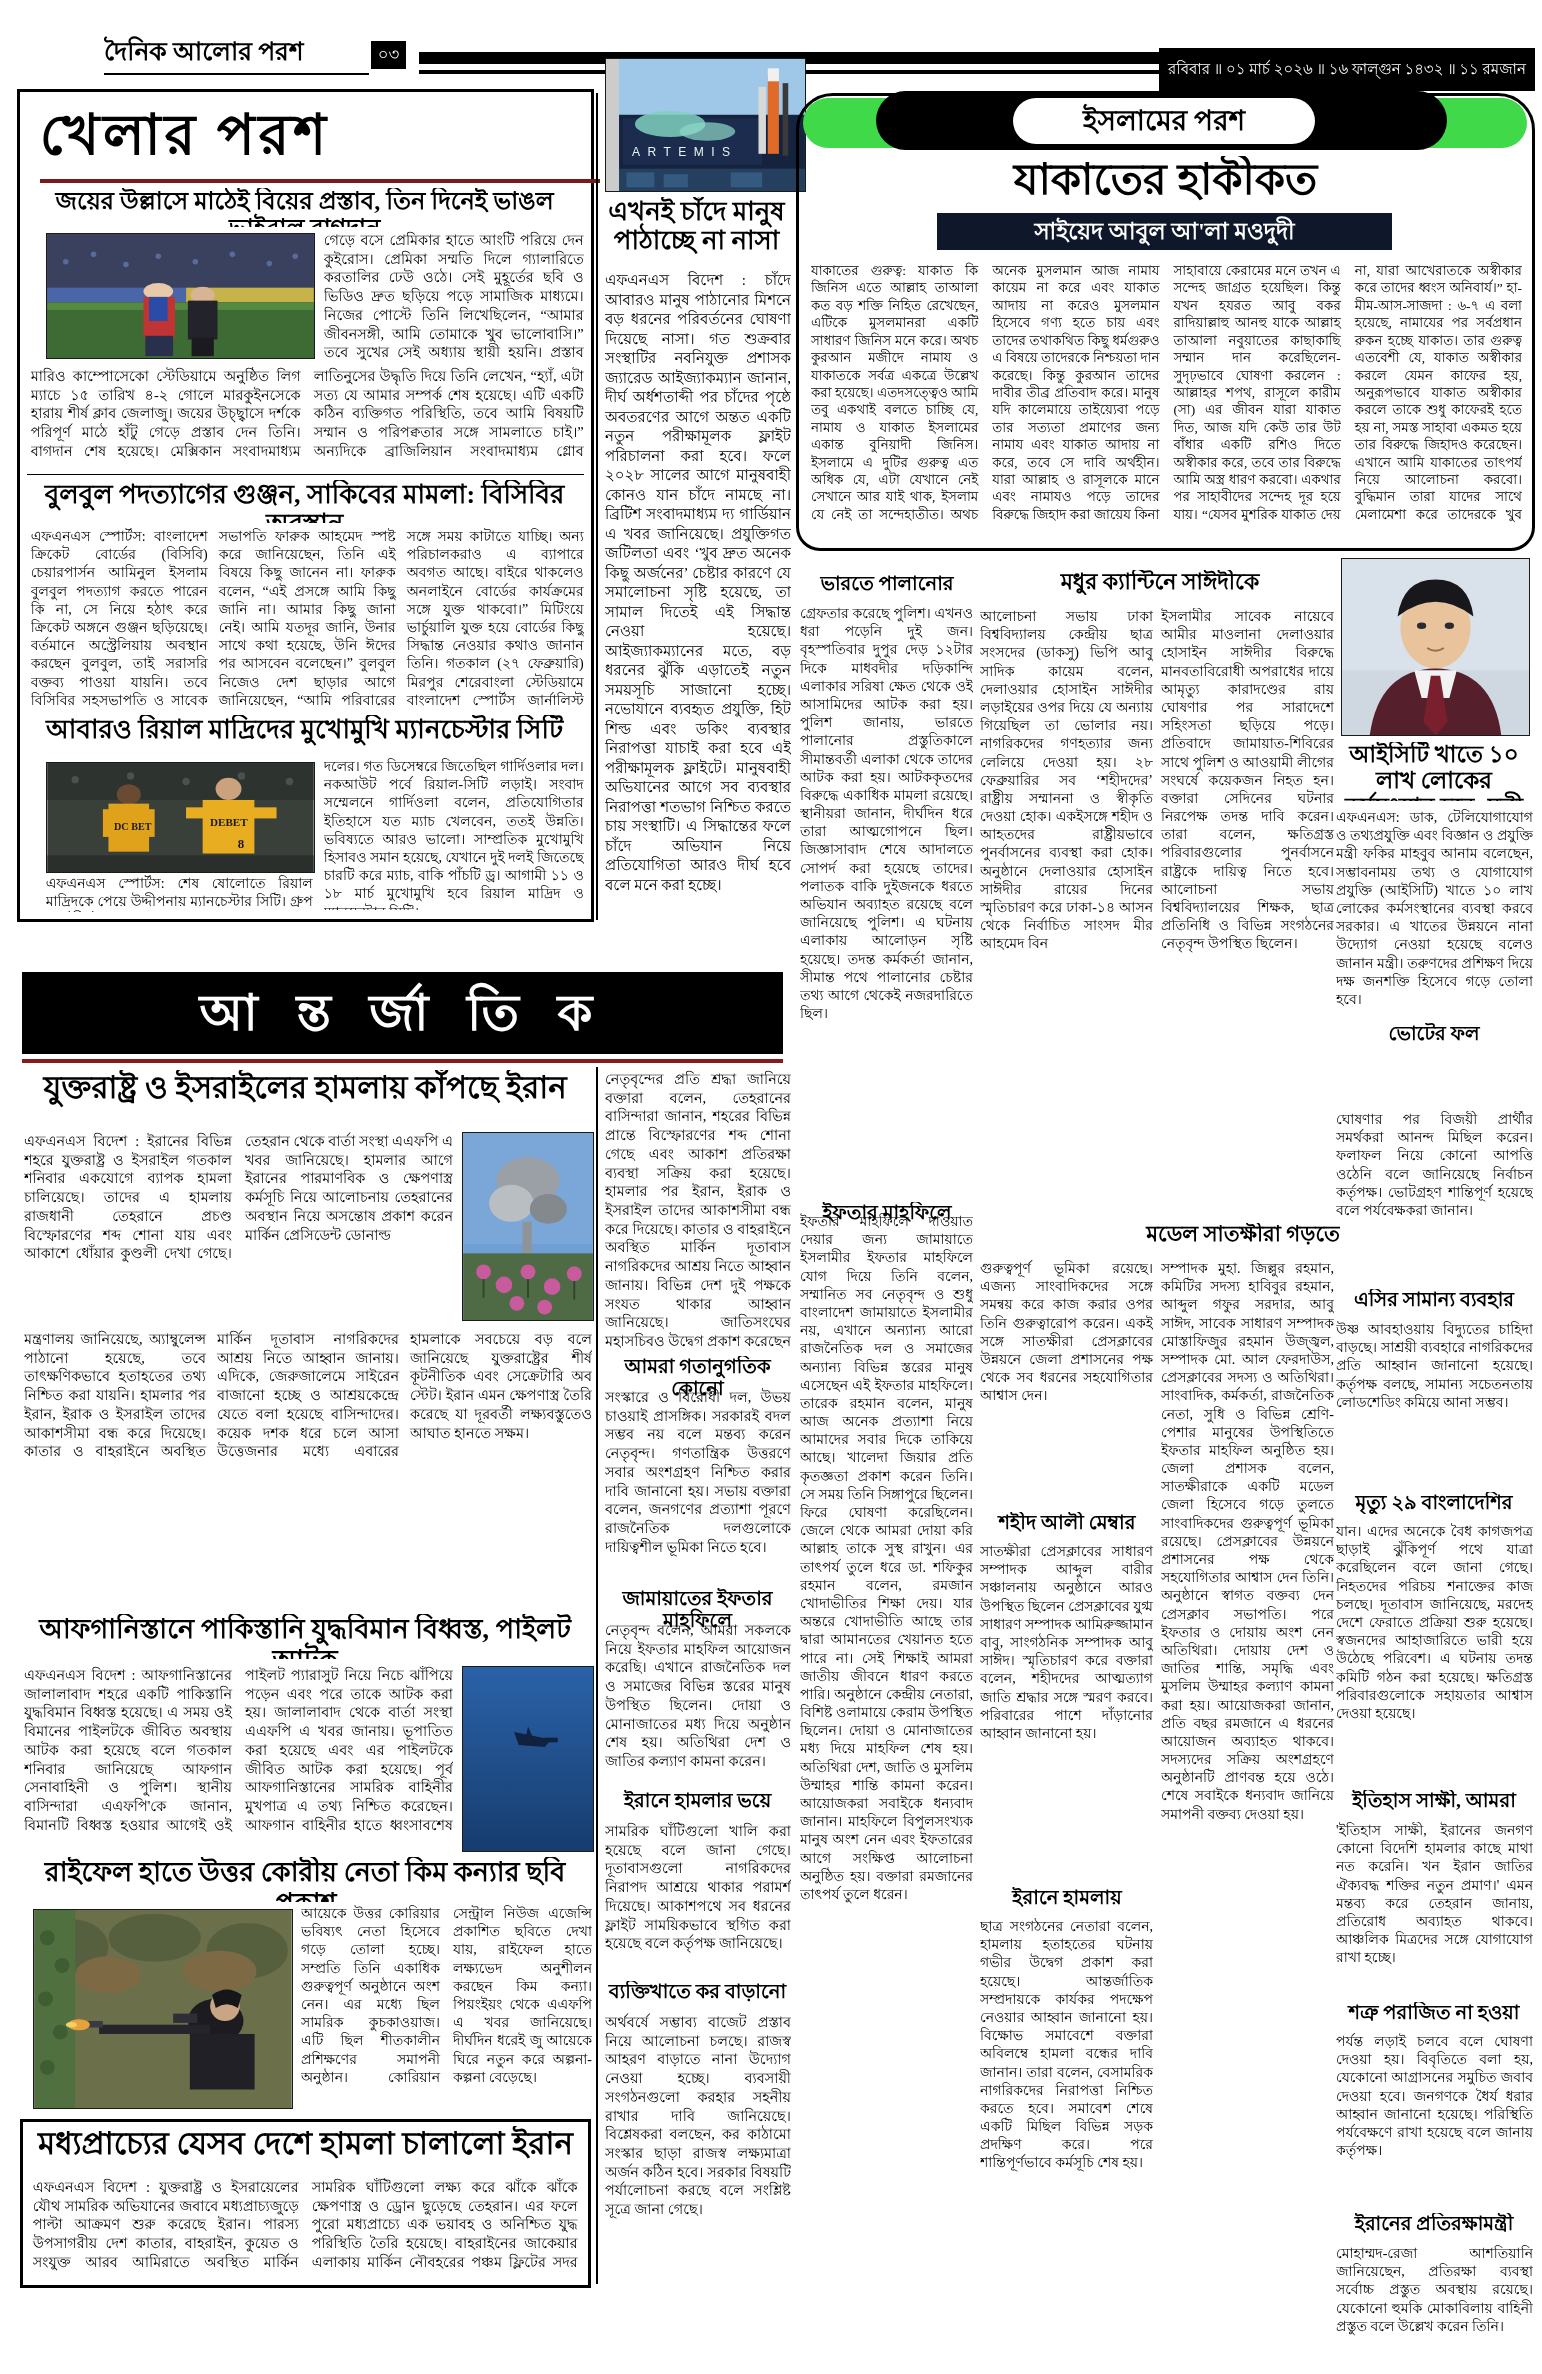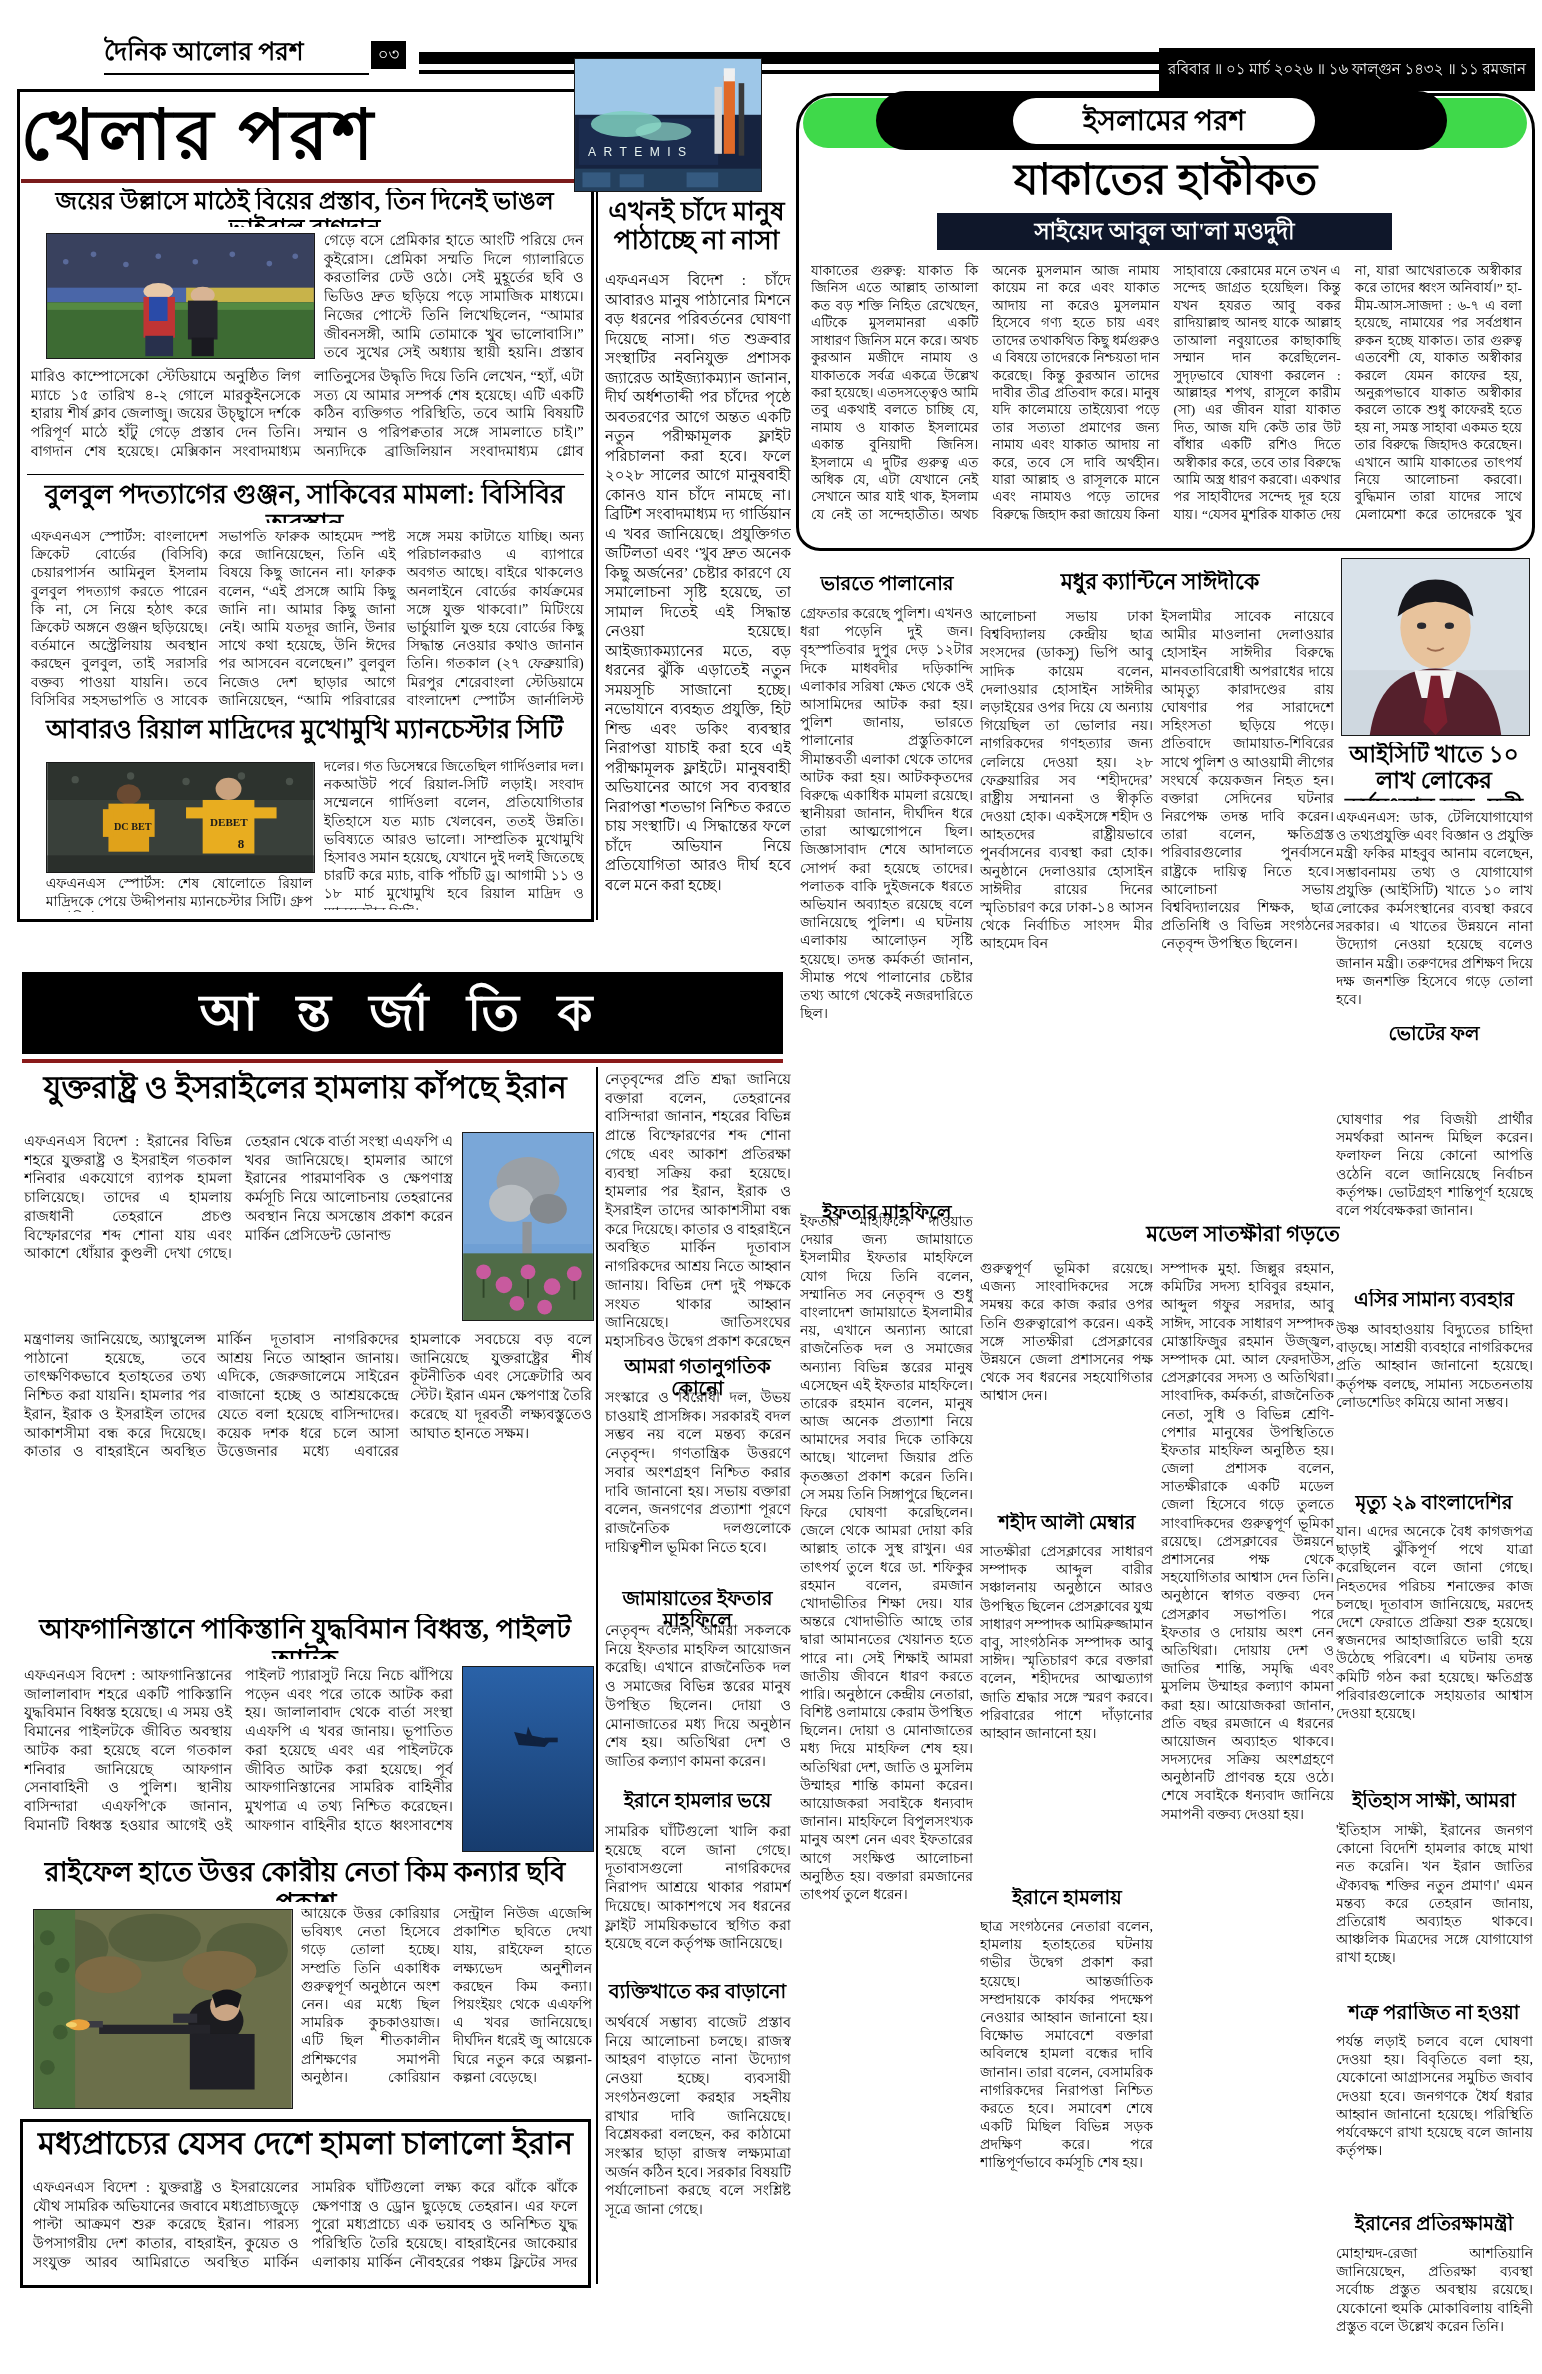--- a/index.html
+++ b/index.html
@@ -21,21 +21,21 @@
 </head>
 <body>
 
 <div class="abs" style="left:104px;top:32px;width:265px;height:41px;font-size:25px;font-weight:bold;border-bottom:2.8px solid #000;">দৈনিক আলোর পরশ</div>
 <div class="abs" style="left:371px;top:41px;width:33px;height:26px;background:#000;color:#fff;text-align:center;font-size:16.7px;line-height:26px;border:1.9px solid #000;">০৩</div>
 <div class="abs" style="left:419px;top:52px;width:748px;height:12px;background:#000;"></div>
 <div class="abs" style="left:419px;top:70px;width:748px;height:3.7px;background:#000;"></div>
 <div class="abs whitetxt" style="left:1159px;top:48px;width:376px;height:43px;background:#000;text-align:center;font-size:15px;line-height:43px;">রবিবার ॥ ০১ মার্চ ২০২৬ ॥ ১৬ ফাল্গুন ১৪৩২ ॥ ১১ রমজান ১৪৪৭</div>
 
 <div class="abs box" style="left:16.7px;top:89px;width:577px;height:833px;">
-  <div style="position:absolute;left:1px;top:1.9px;width:560px;height:85px;font-size:70px;font-weight:bold;letter-spacing:3.7px;border-bottom:4.6px solid #7a1b1b;overflow:hidden;line-height:83px;">খেলার পরশ</div>
+  <div style="position:absolute;left:20px;top:1.9px;width:560px;height:85px;font-size:56px;font-weight:bold;letter-spacing:3.7px;border-bottom:4.6px solid #7a1b1b;overflow:hidden;line-height:83px;">খেলার পরশ</div>
   <div class="hl" style="position:absolute;left:7.4px;top:96px;width:555px;height:39px;font-size:24px;">জয়ের উল্লাসে মাঠেই বিয়ের প্রস্তাব, তিন দিনেই ভাঙল ভাইরাল বাগদান</div>
 
   <div class="ph" style="position:absolute;left:26px;top:141px;width:267px;height:124px;">
     <svg viewBox="0 0 288 134" width="267" height="124">
       <rect width="288" height="134" fill="#2b3350"></rect>
       <rect y="0" width="288" height="60" fill="#39415e"></rect>
       <g fill="#5a6a9a">
           <circle cx="20" cy="30" r="3"></circle>
           <circle cx="50" cy="22" r="3"></circle>
           <circle cx="85" cy="33" r="3"></circle>
@@ -89,21 +89,21 @@
       <text x="176" y="68" font-size="12" font-weight="bold" fill="#1a1a1a">DEBET</text>
       <text x="206" y="92" font-size="14" font-weight="bold" fill="#1a1a1a">8</text>
       <rect x="0" y="100" width="288" height="18" fill="#2a2f2b"></rect>
     </svg>
   </div>
   <div class="just" style="position:absolute;left:304px;top:666px;width:260px;height:152px;font-size:14px;">দলের। গত ডিসেম্বরে জিতেছিল গার্দিওলার দল। নকআউট পর্বে রিয়াল-সিটি লড়াই। সংবাদ সম্মেলনে গার্দিওলা বলেন, প্রতিযোগিতার ইতিহাসে যত ম্যাচ খেলবেন, ততই উন্নতি। ভবিষ্যতে আরও ভালো। সাম্প্রতিক মুখোমুখি হিসাবও সমান হয়েছে, যেখানে দুই দলই জিতেছে চারটি করে ম্যাচ, বাকি পাঁচটি ড্র। আগামী ১১ ও ১৮ মার্চ মুখোমুখি হবে রিয়াল মাদ্রিদ ও ম্যানচেস্টার সিটি।</div>
   <div class="just" style="position:absolute;left:26px;top:783px;width:267px;height:37px;font-size:14px;">এফএনএস স্পোর্টস: শেষ ষোলোতে রিয়াল মাদ্রিদকে পেয়ে উদ্দীপনায় ম্যানচেস্টার সিটি। গ্রুপ পর্বে শীর্ষ ৮</div>
 </div>
 
 <div class="abs vrule" style="left:596px;top:93px;height:827px;"></div>
-<div class="abs ph" style="left:574px;top:58px;width:186px;height:132px;">
+<div class="abs ph" style="left:605px;top:58px;width:186px;height:132px;padding-left:13px;">
   <svg viewBox="0 0 200 142" width="186" height="132">
     <rect width="200" height="142" fill="#9ec7e8"></rect>
     <rect y="60" width="200" height="60" fill="#16233f"></rect>
     <rect x="4" y="64" width="150" height="50" fill="#1b2c4e"></rect>
     <ellipse cx="55" cy="70" rx="38" ry="14" fill="#7fd0c0" opacity="0.85"></ellipse>
     <ellipse cx="95" cy="78" rx="30" ry="10" fill="#8fd8c8" opacity="0.7"></ellipse>
     <text x="14" y="104" font-size="13" fill="#e8f4f0" letter-spacing="8" font-family="Liberation Sans, sans-serif">ARTEMIS</text>
     <rect x="160" y="18" width="12" height="84" fill="#e06a28"></rect>
     <rect x="160" y="10" width="12" height="14" fill="#f0f0f0"></rect>
     <rect x="150" y="30" width="8" height="72" fill="#d8d8d8"></rect>

